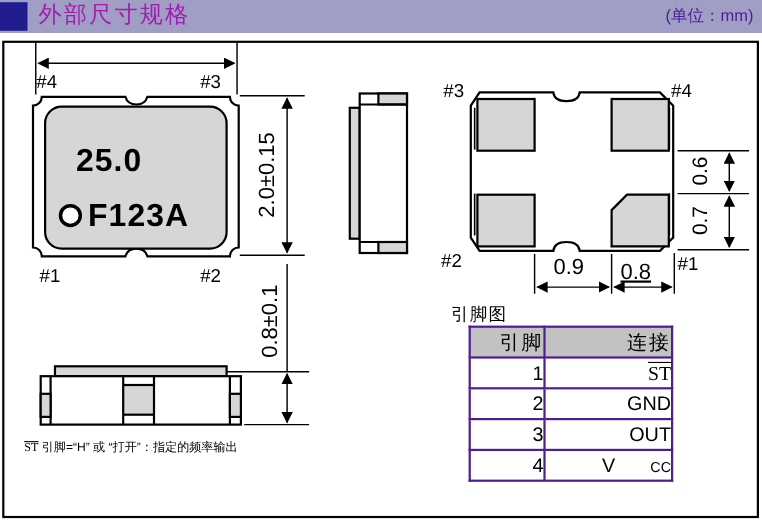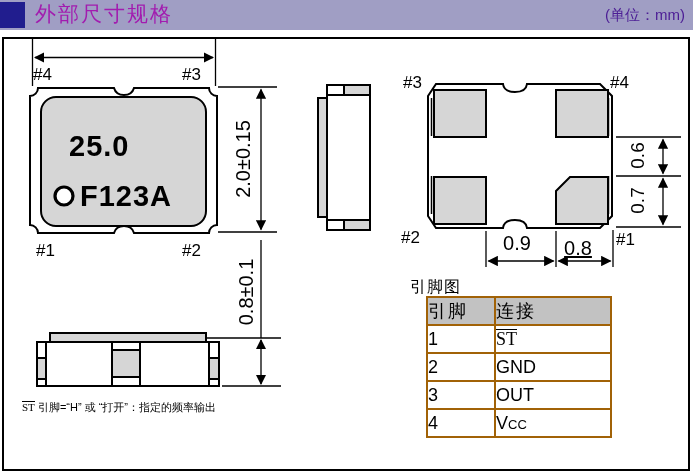--- a/index.html
+++ b/index.html
@@ -32,28 +32,28 @@
   .lbl{position:absolute;line-height:1;white-space:nowrap;}
   .dim-t{font-size:20px;text-align:center;}
   .pin-t{font-size:17px;}
   .mark-t{font-size:29px;font-weight:bold;letter-spacing:1px;}
   .rot{transform:rotate(-90deg);}
   .sm-t{font-size:19px;text-align:center;}
 
   
   .tbl-title{position:absolute;left:410px;top:279px;font-size:16px;letter-spacing:1px;}
   table.pintbl{position:absolute;left:426px;top:296px;width:184px;border-collapse:collapse;table-layout:fixed;}
-  table.pintbl th,table.pintbl td{border:2px solid #a16207;height:28px;box-sizing:border-box;
-    text-align:left;vertical-align:middle;font-size:18px;font-weight:normal;padding:0;}
+  table.pintbl th,table.pintbl td{border:2px solid #4c1d95;height:28px;box-sizing:border-box;
+    text-align:right;vertical-align:middle;font-size:18px;font-weight:normal;padding:0;}
   table.pintbl th{background:var(--thead-bg);letter-spacing:2px;}
   .col-pin{width:68px;}
   .col-conn{width:116px;}
 
   .ov{display:inline-block;border-top:1.6px solid #000;line-height:1.05;font-family:Liberation Serif, serif;}
-  .sc{font-size:13px;}
+  .sc{font-size:13px;margin-left:32px;}
 
   
   .notes{position:absolute;left:22px;top:396px;font-size:11px;}
   .note-line{height:29px;line-height:22px;white-space:nowrap;}
 </style>
 </head>
 <body>
 
 <div class="page">
 

